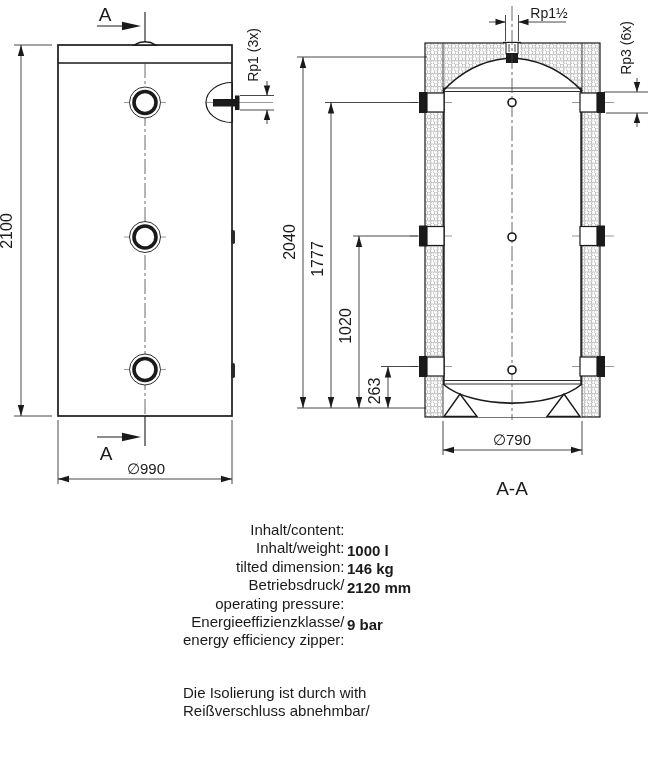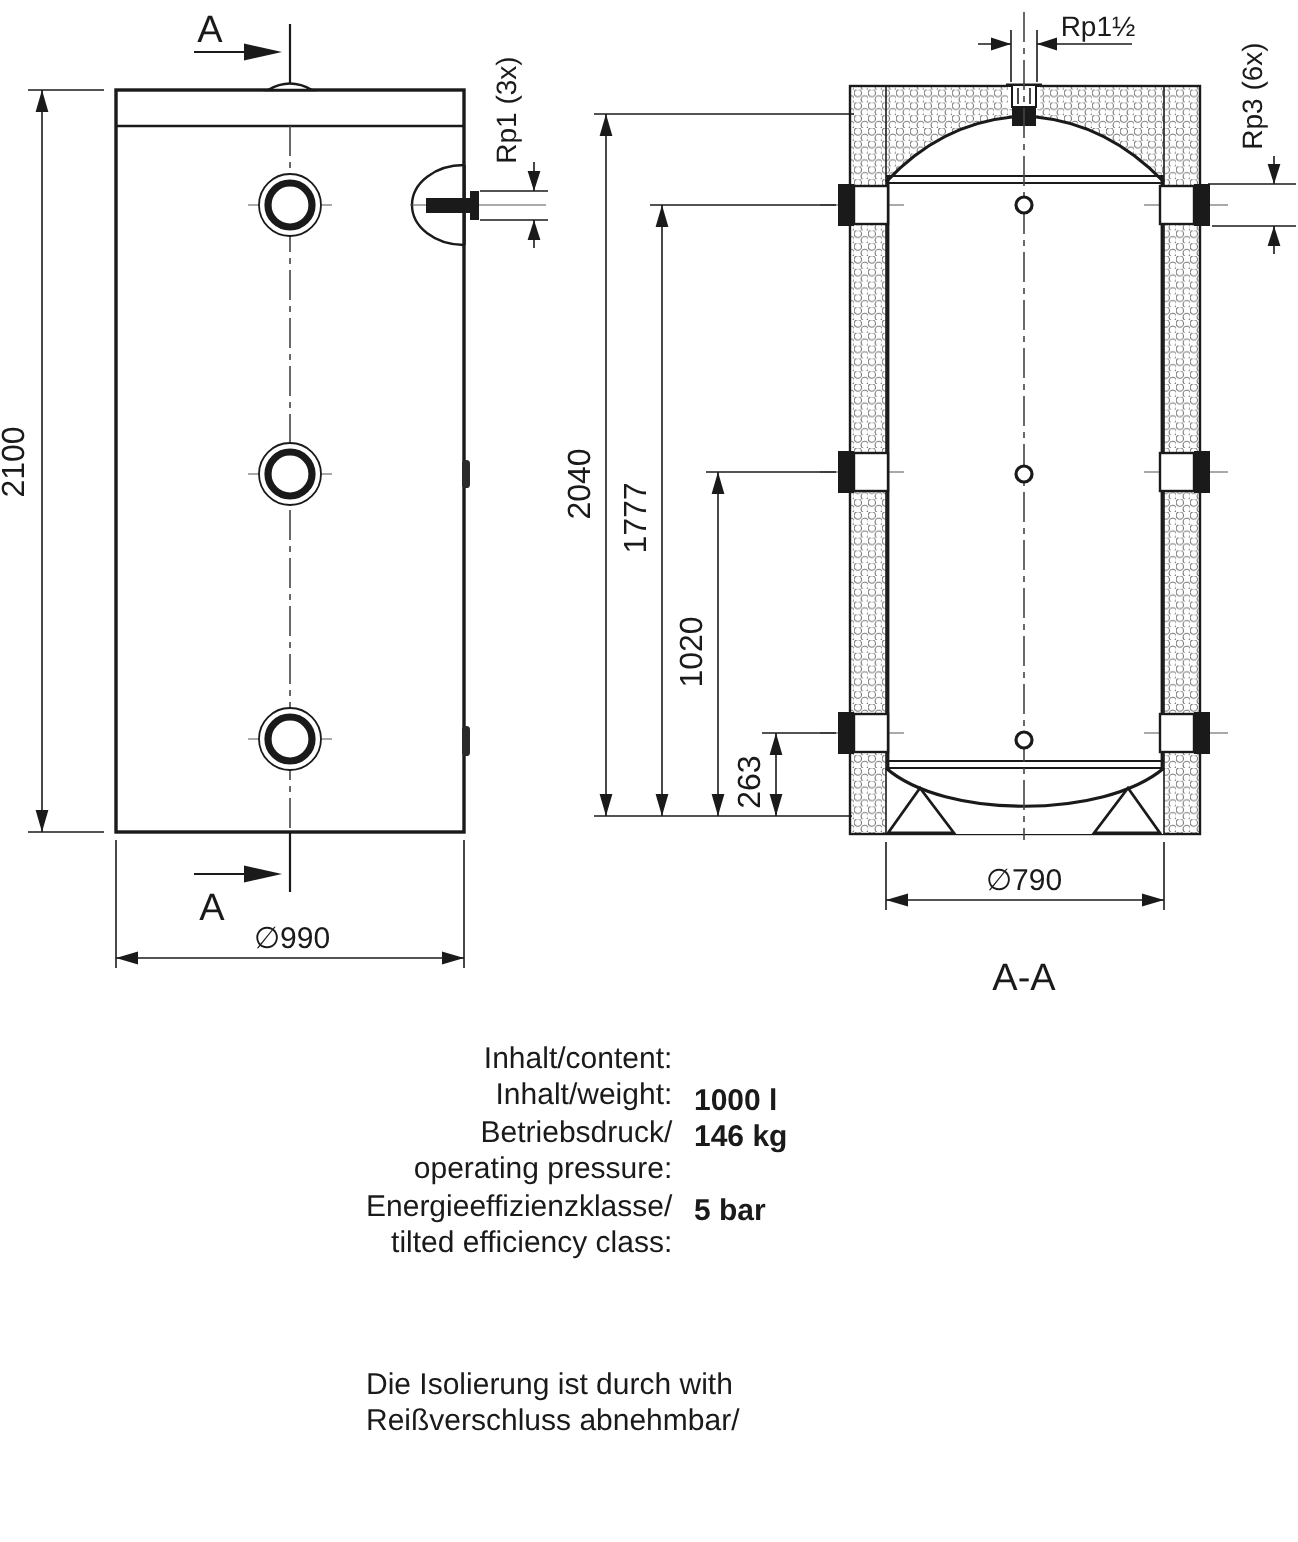--- a/index.html
+++ b/index.html
@@ -237,33 +237,37 @@
 <div id="specs">
   <div class="spec-line">
     <span class="spec-label">Inhalt/content:</span>
     <span class="spec-value">1000 l</span>
   </div>
   <div class="spec-line">
     <span class="spec-label">Inhalt/weight:</span>
     <span class="spec-value">146 kg</span>
   </div>
   <div class="spec-line">
+    <span class="spec-label">tilted dimension:</span>
+    <span class="spec-value">2120 mm</span>
+  </div>
+  <div class="spec-line">
     <span class="spec-label">Betriebsdruck/</span>
     <span class="spec-value"></span>
   </div>
   <div class="spec-line">
     <span class="spec-label">operating pressure:</span>
-    <span class="spec-value">5 bar</span>
+    <span class="spec-value">9 bar</span>
   </div>
   <div class="spec-line">
     <span class="spec-label">Energieeffizienzklasse/</span>
     <span class="spec-value"></span>
   </div>
   <div class="spec-line">
-    <span class="spec-label">tilted efficiency class:</span>
+    <span class="spec-label">energy efficiency zipper:</span>
     <span class="spec-value"></span>
   </div>
 </div>
 
 <div id="note">
   <div>Die Isolierung ist durch with</div>
   <div>Reißverschluss abnehmbar/</div>
 </div>
 
 </div>

